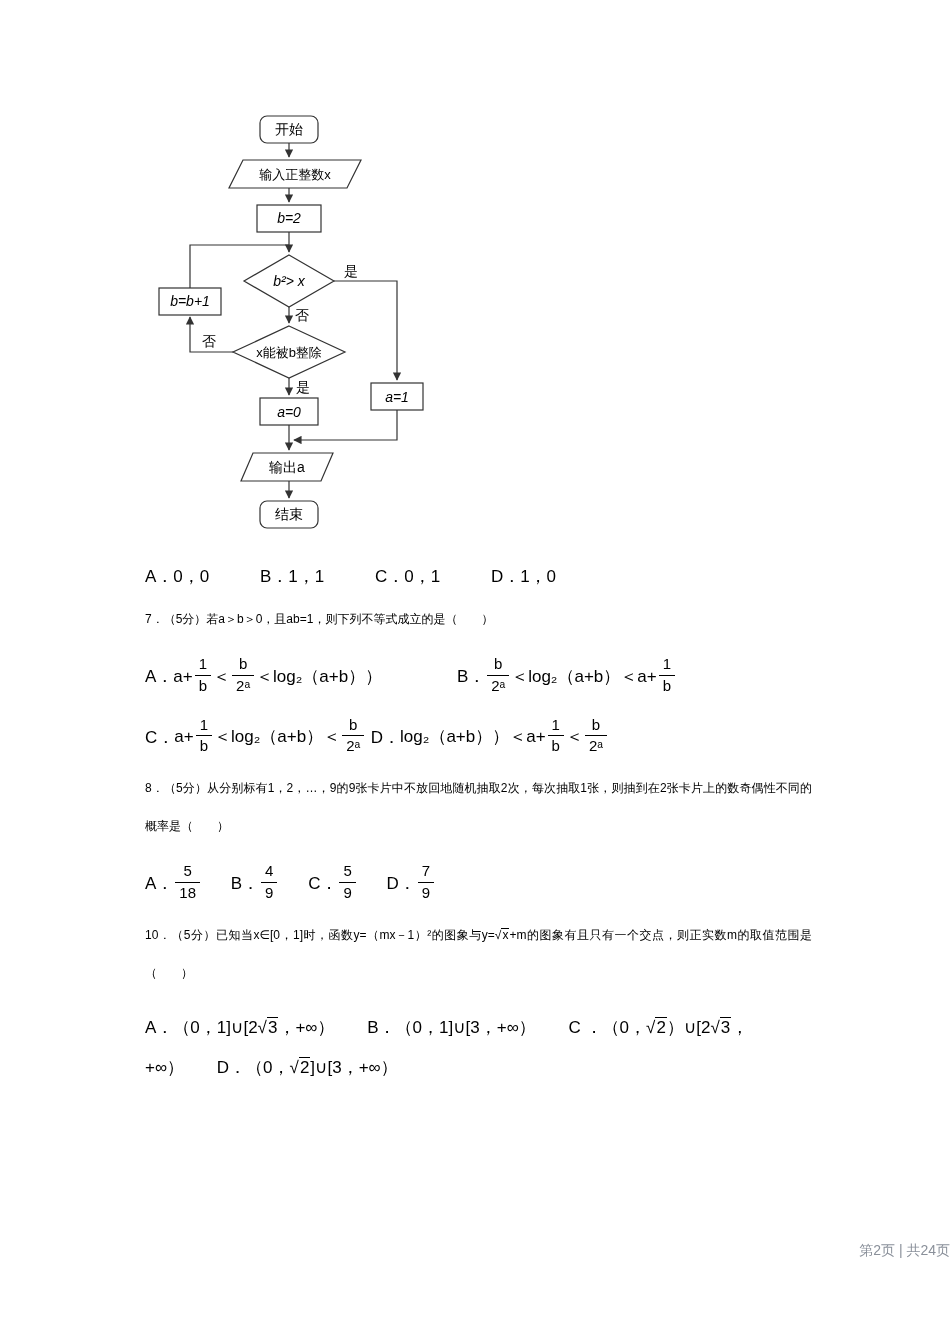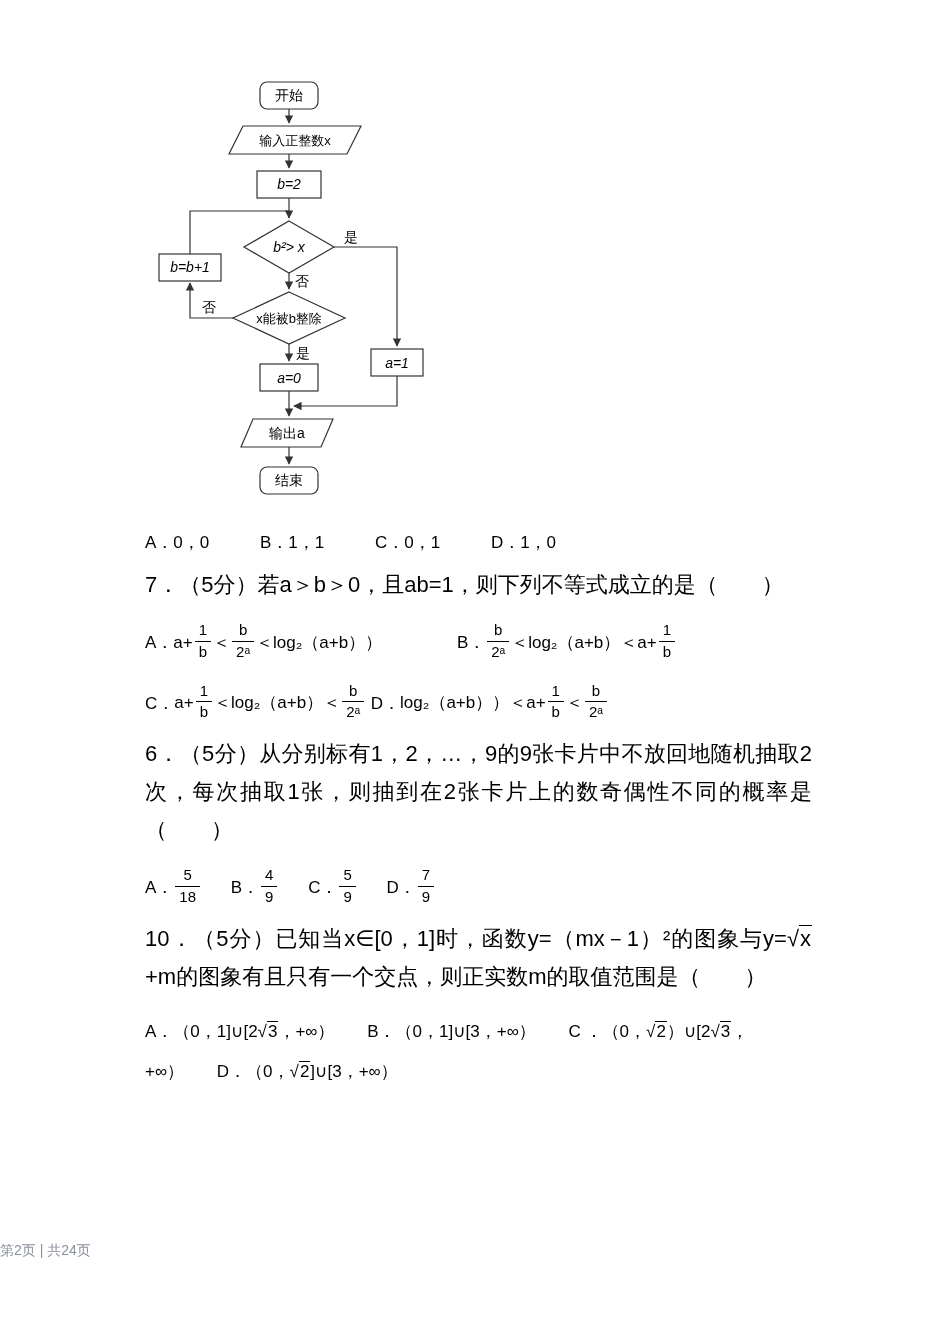--- a/index.html
+++ b/index.html
@@ -1,41 +1,41 @@
 <!DOCTYPE html>
 <html><head>
 <meta charset="utf-8">
 <style>
   *{box-sizing:border-box}
   html,body{margin:0;padding:0}
   body{width:950px;height:1344px;background:#ffffff;color:#000;
        font-family:"Liberation Sans","DejaVu Sans",sans-serif;position:relative;overflow:hidden}
   .page{padding:0 138px 0 145px}
-  .flowchart-wrap{padding-top:76px;padding-left:2px}
+  .flowchart-wrap{padding-top:110px;padding-left:2px}
   svg{display:block}
   svg text{font-family:"Liberation Sans","DejaVu Sans",sans-serif}
-  .stem{font-size:22px;line-height:38px;margin:10px 0 0 0;text-align:justify}
+  .stem{font-size:12px;line-height:38px;margin:10px 0 0 0;text-align:justify}
   .opt-line{font-size:17px;margin-top:16px;line-height:26px}
   .q6-line{margin-top:24px}
   .opt{display:inline-block;white-space:nowrap}
   .g46{margin-right:46px}
   .g70{margin-right:70px}
   .g34{}
   .g24{margin-right:24px}
   .g48{margin-right:48px}
   .math-row{line-height:30px;margin-top:18px}
   .math-row .opt{vertical-align:middle}
   .frac{display:inline-block;vertical-align:middle;text-align:center;font-size:15px;
         margin:0 2px;position:relative;top:-2px}
   .frac .num{display:block;border-bottom:1px solid #000;padding:1px 4px;line-height:1.25}
   .frac .den{display:block;padding:1px 4px;line-height:1.25}
   .sqrt .rad{display:inline-block;border-top:1px solid #000;line-height:1.15;padding:0 1px}
   .q10-opts{margin-top:16px;line-height:40px}
   .q10-opts .opt{display:inline;white-space:normal;margin-right:28px}
-  .footer{position:absolute;left:0;bottom:84px;width:100%;text-align:left;
+  .footer{position:absolute;left:0;bottom:84px;width:100%;text-align:right;
           color:#8a909a;font-size:14px}
 </style>
 </head>
 <body>
 
 <div class="page">
 
   <div class="flowchart-wrap">
     <svg width="300" height="430" viewBox="0 0 300 430">
       <defs>
@@ -95,21 +95,21 @@
   <p class="stem">7．（5分）若a＞b＞0，且ab=1，则下列不等式成立的是（　　）</p>
   <div class="opt-line math-row">
     <span class="opt g70"><span>A．</span><span>a+<span class="frac"><span class="num">1</span><span class="den">b</span></span>＜<span class="frac"><span class="num">b</span><span class="den">2ᵃ</span></span>＜log₂（a+b））</span></span>
     <span class="opt"><span>B．</span><span><span class="frac"><span class="num">b</span><span class="den">2ᵃ</span></span>＜log₂（a+b）＜a+<span class="frac"><span class="num">1</span><span class="den">b</span></span></span></span>
   </div>
   <div class="opt-line math-row">
     <span class="opt g34"><span>C．</span><span>a+<span class="frac"><span class="num">1</span><span class="den">b</span></span>＜log₂（a+b）＜<span class="frac"><span class="num">b</span><span class="den">2ᵃ</span></span></span></span>
     <span class="opt"><span>D．</span><span>log₂（a+b））＜a+<span class="frac"><span class="num">1</span><span class="den">b</span></span>＜<span class="frac"><span class="num">b</span><span class="den">2ᵃ</span></span></span></span>
   </div>
 
-  <p class="stem">6．（5分）从分别标有1，2，…，9的9张卡片中不放回地随机抽取2次，每次抽取1张，则抽到在2张卡片上的数奇偶性不同的概率是（　　）</p>
+  <p class="stem">8．（5分）从分别标有1，2，…，9的9张卡片中不放回地随机抽取2次，每次抽取1张，则抽到在2张卡片上的数奇偶性不同的概率是（　　）</p>
   <div class="opt-line math-row">
     <span class="opt g24"><span>A．</span><span><span class="frac"><span class="num">5</span><span class="den">18</span></span></span></span>
     <span class="opt g24"><span>B．</span><span><span class="frac"><span class="num">4</span><span class="den">9</span></span></span></span>
     <span class="opt g24"><span>C．</span><span><span class="frac"><span class="num">5</span><span class="den">9</span></span></span></span>
     <span class="opt"><span>D．</span><span><span class="frac"><span class="num">7</span><span class="den">9</span></span></span></span>
   </div>
 
 
   <p class="stem">10．（5分）已知当x∈[0，1]时，函数y=（mx－1）²的图象与y=<span class="sqrt">√<span class="rad">x</span></span>+m的图象有且只有一个交点，则正实数m的取值范围是（　　）</p>
   <div class="opt-line q10-opts">

